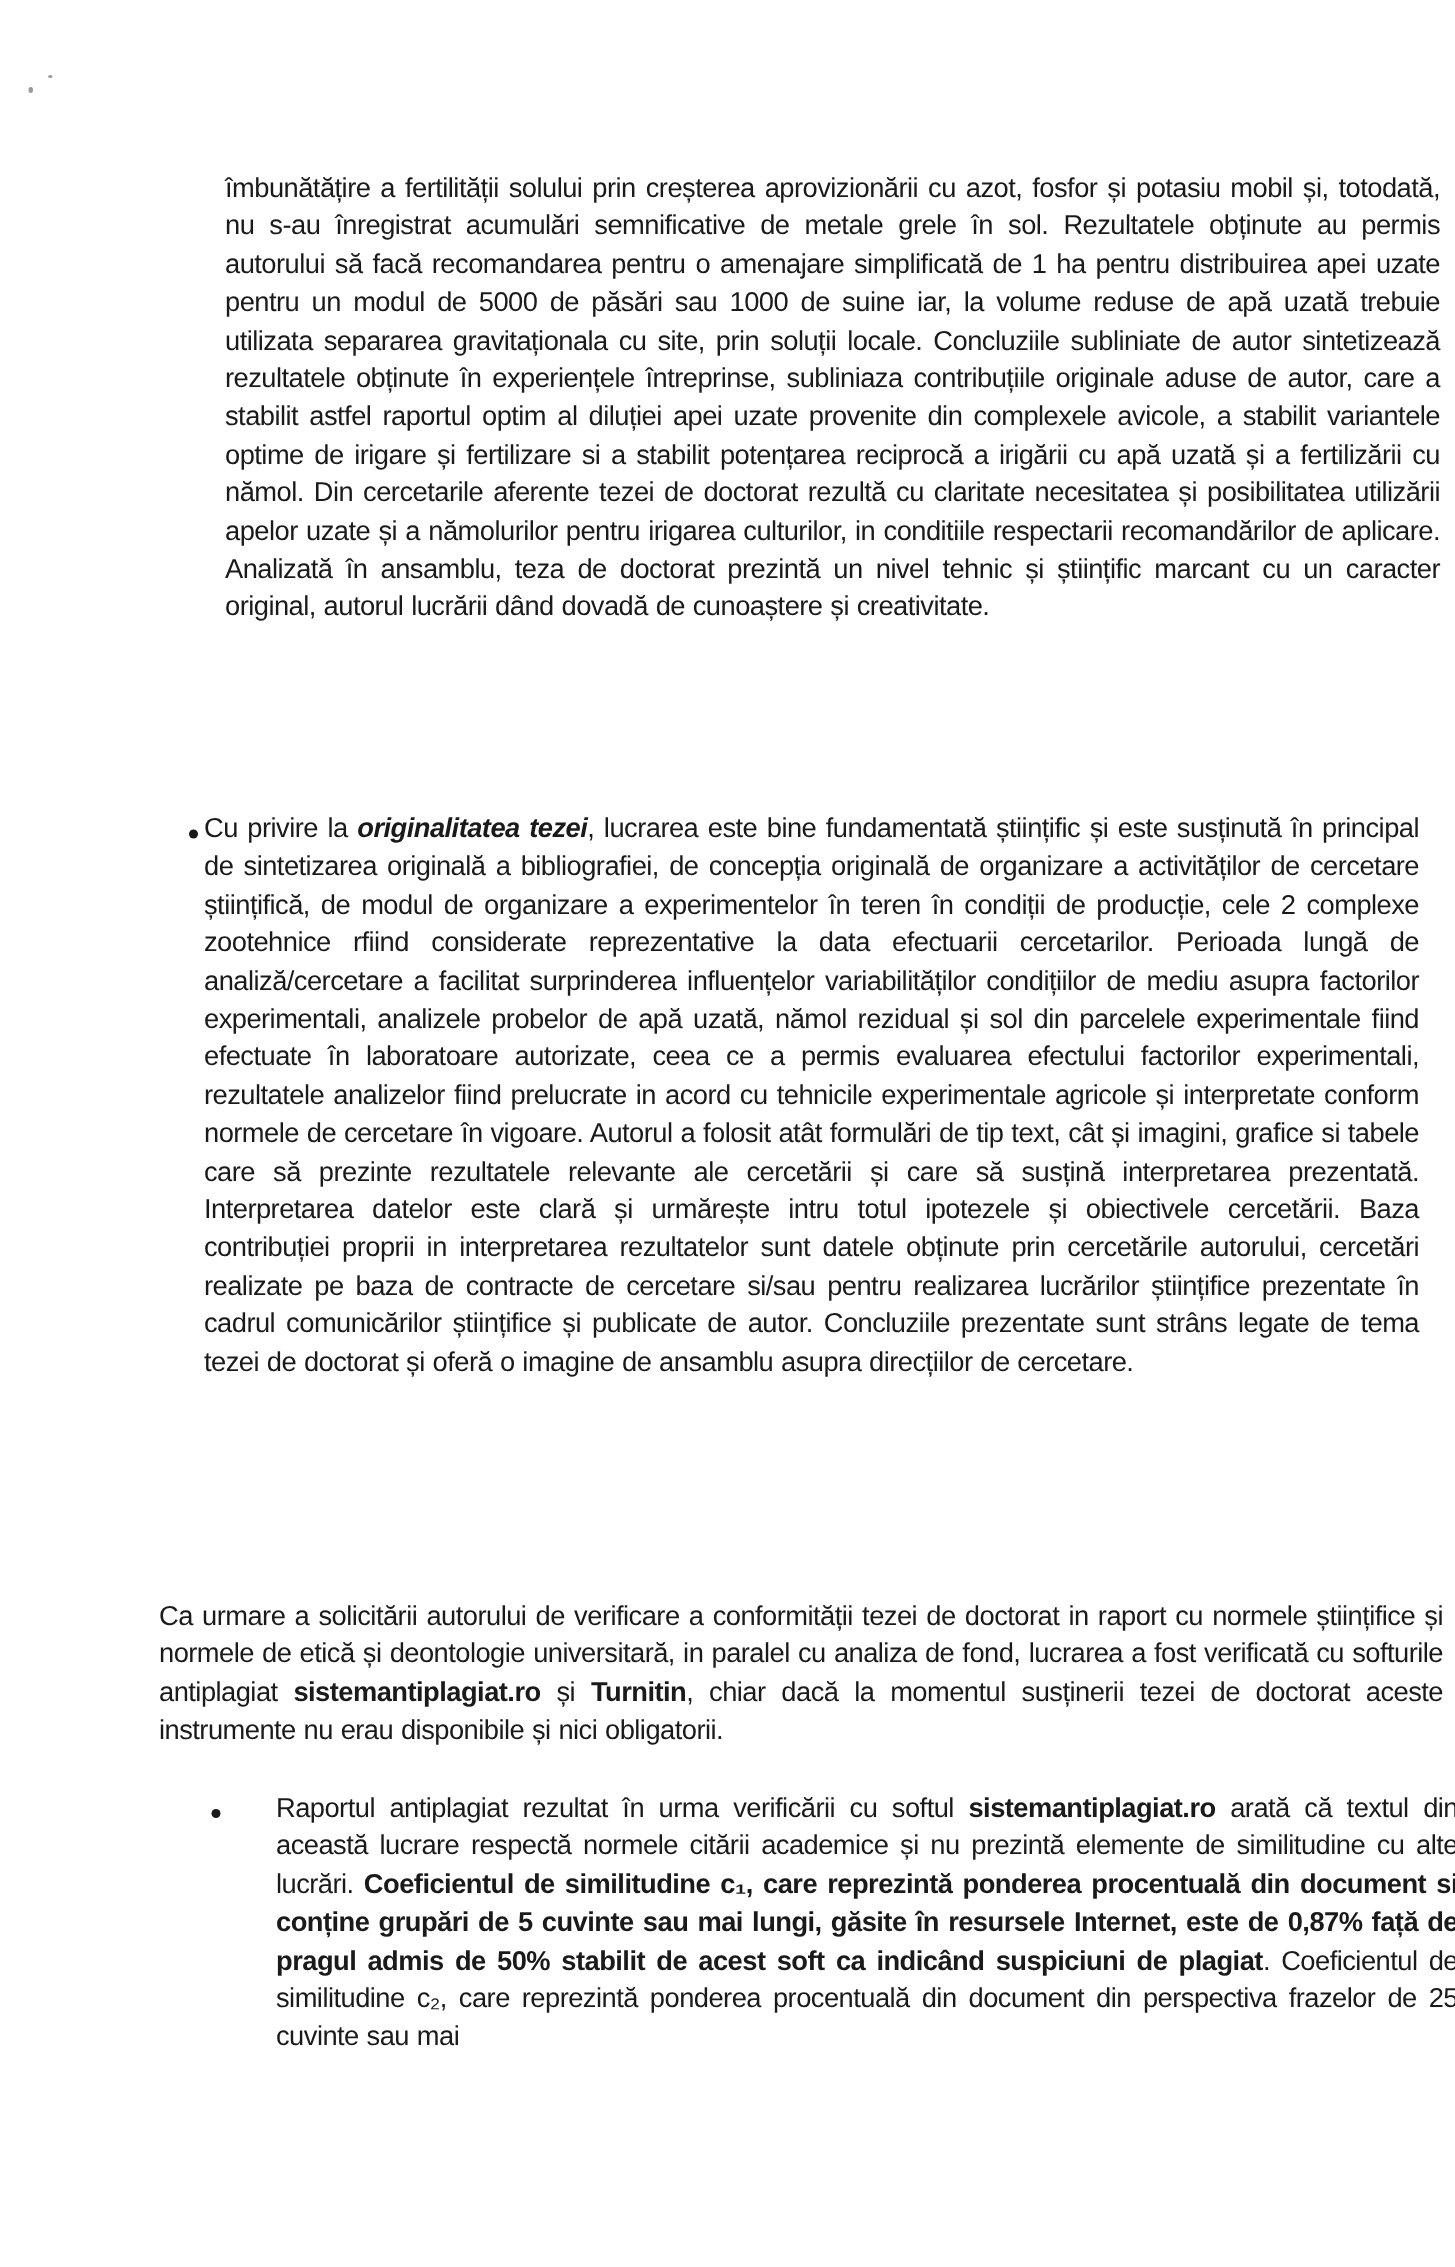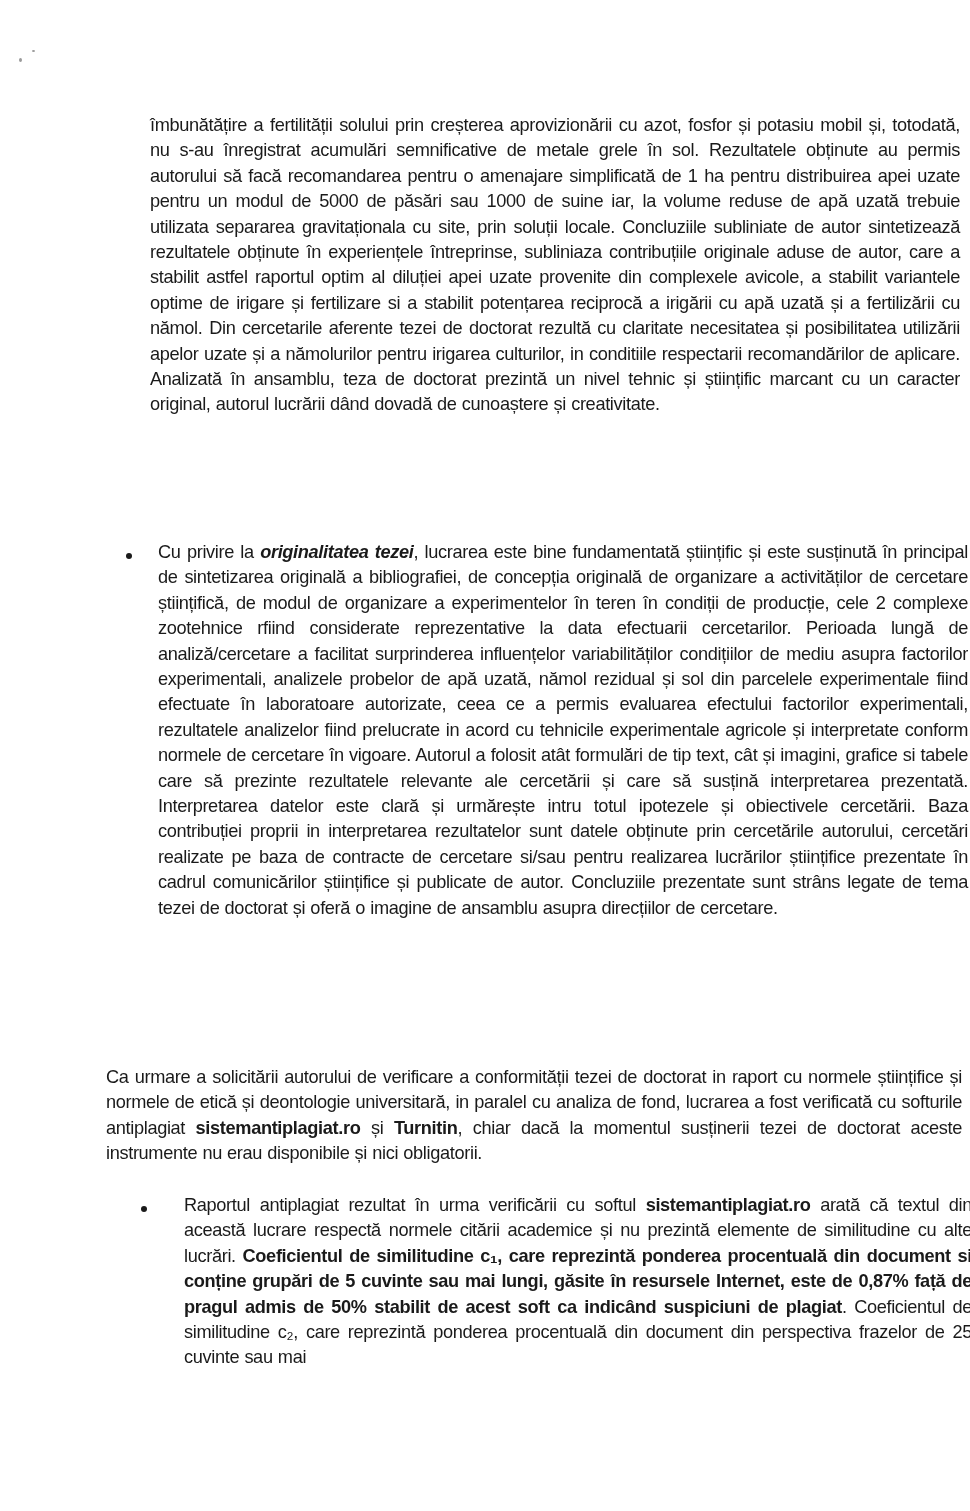--- a/index.html
+++ b/index.html
@@ -16,21 +16,21 @@
     line-height: 25.4px;
     text-align: justify;
     letter-spacing: -0.35px;
     word-spacing: 0.5px;
   }
   .text p { margin: 0; }
   .block1 { left: 150px; top: 113px; width: 810px; }
   .bullet-dot {
     position: absolute; width: 6px; height: 6px; background: #1a1a1a; border-radius: 50%;
   }
-  .b1 { left: 158px; top: 540px; width: 810px; }
+  .b1 { left: 136px; top: 540px; width: 810px; }
   .b1dot { left: 126px; top: 553px; }
   .para2 { left: 106px; top: 1065px; width: 856px; }
   .b2 { left: 184px; top: 1193px; width: 788px; }
   .b2dot { left: 141px; top: 1206px; }
   b { font-weight: bold; margin-top: 36px; }
   .bi { font-weight: bold; font-style: italic; }
 </style>
 </head>
 <body>
 

